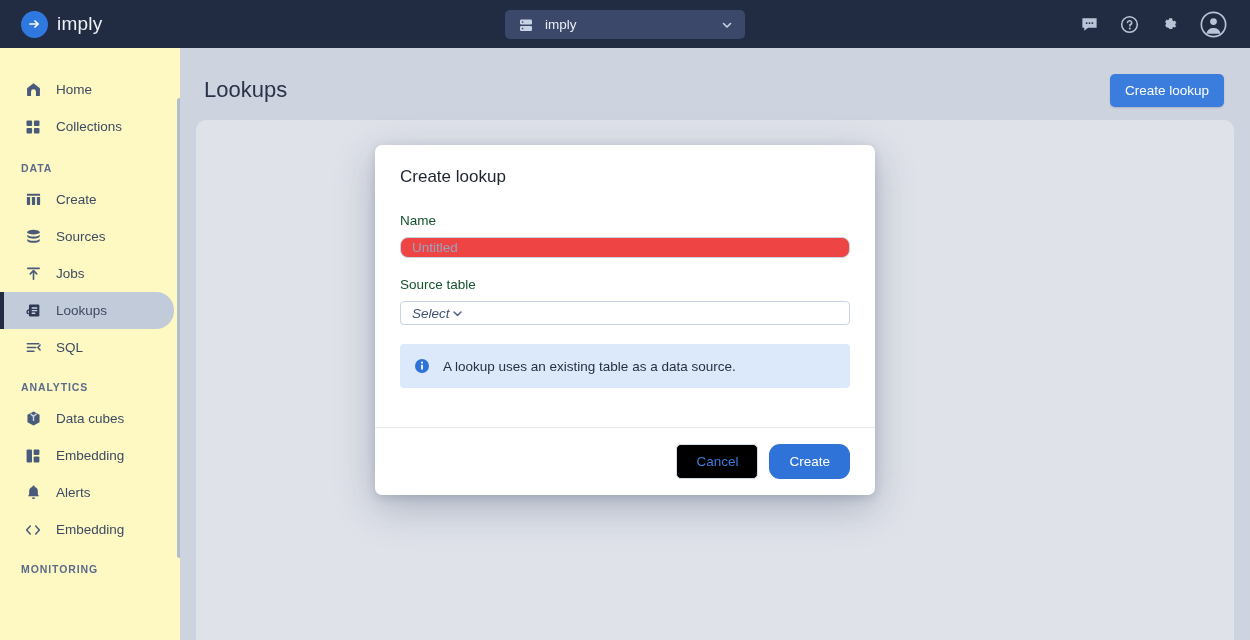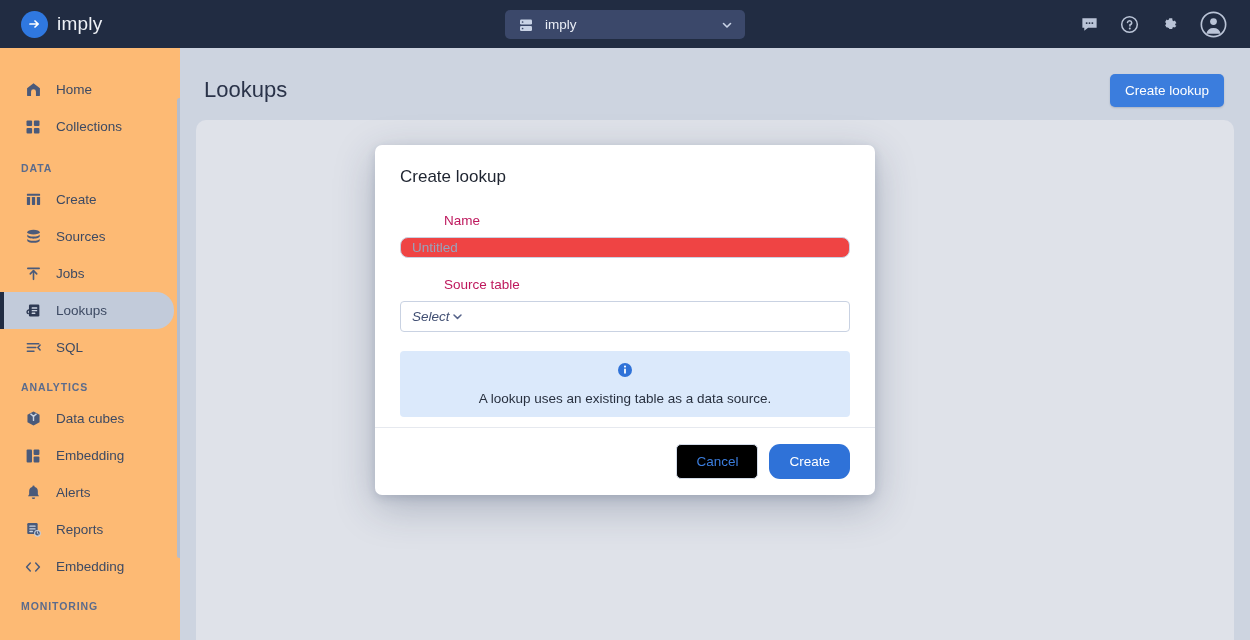--- a/index.html
+++ b/index.html
@@ -52,21 +52,21 @@
     position: absolute; right: 0; top: 0; height: 48px;
     display: flex; align-items: center; gap: 21px;
     padding-right: 23px;
   }
   .tb-icon { display: flex; cursor: pointer; opacity: .95; }
 
   
   .sidebar {
     position: absolute; left: 0; top: 48px;
     width: 180px; height: 592px;
-    background: #fdba74;
+    background: #fef9c3;
     overflow: hidden;
   }
   .sb-scroll { padding-top: 23px; }
   .sb-item {
     height: 37px; display: flex; align-items: center;
     padding-left: 24px; gap: 14px; cursor: pointer;
     position: relative;
     border-radius: 0 18px 18px 0;
     margin-right: 6px;
   }
@@ -125,46 +125,46 @@
     width: 500px; height: 350px;
     background: #ffffff; border-radius: 7px;
     box-shadow: 0 12px 40px rgba(40,55,85,.28), 0 3px 10px rgba(40,55,85,.16);
     z-index: 20;
   }
   .modal-body { padding: 22px 25px 0 25px; }
   .modal-title {
     font-size: 17px; color: #1e2430; margin-bottom: 26px;
   }
   .field-label {
-    font-size: 13.5px; color: #be185d; margin-bottom: 9px; margin-left: 44px;
+    font-size: 13.5px; color: #14532d; margin-bottom: 9px;
   }
   .text-input {
     width: 450px; height: 21px;
     border: 1px solid #c9d2e2; border-radius: 8px;
     padding: 0 11px; font-size: 13.5px;
     color: #2a3349; outline: none;
     font-family: "Liberation Sans", sans-serif;
     background: #ef4444;
   }
   .text-input::placeholder { color: #97a4bd; font-style: normal; }
   .field-block { margin-bottom: 19px; }
   .select-box {
-    width: 450px; height: 31px;
+    width: 450px; height: 24px;
     border: 1px solid #c9d2e2; border-radius: 4px;
     display: flex; align-items: center; 
     padding: 0 11px; cursor: pointer; background: #fff;
   }
   .select-value {
     font-size: 13.5px; color: #414f73; font-style: italic;
   }
   .info-banner {
     width: 450px; min-height: 44px;
     background: #dbe9fb; border-radius: 4px;
     display: flex; align-items: center; gap: 13px;
-    padding: 11px 14px; margin-top: 3px; flex-direction: column;
+    padding: 11px 14px; margin-top: 3px;
   }
   .info-ico { flex: none; display: flex; }
   .info-text { font-size: 13.5px; color: #28303f; }
 
   .modal-footer {
     position: absolute; left: 0; bottom: 0;
     width: 100%; height: 68px;
     border-top: 1px solid #e6e9ef;
     display: flex; align-items: center; justify-content: flex-end;
     gap: 11px; padding-right: 25px;
@@ -355,33 +355,20 @@
     <div class="sb-item">
       <span class="ico">
         <svg width="17" height="17" viewBox="0 0 18 18">
           <path fill="#4a5a7a" d="M9 1.6a1.25 1.25 0 0 1 1.25 1.25v.45A4.6 4.6 0 0 1 13.6 7.8v3l1.2 2.1H3.2l1.2-2.1v-3a4.6 4.6 0 0 1 3.35-4.5v-.45A1.25 1.25 0 0 1 9 1.6z"></path>
           <path fill="#4a5a7a" d="M7.2 14.2h3.6a1.8 1.8 0 0 1-3.6 0z"></path>
         </svg>
       </span>
       <span class="lbl">Alerts</span>
     </div>
 
-    <div class="sb-item">
-      <span class="ico">
-        <svg width="17" height="17" viewBox="0 0 18 18">
-          <rect x="2.4" y="2.2" width="11" height="11.6" rx="1.2" fill="#4a5a7a"></rect>
-          <rect x="4.5" y="4.8" width="6.8" height="1.4" rx=".6" fill="#ccd4e1"></rect>
-          <rect x="4.5" y="7.6" width="6.8" height="1.4" rx=".6" fill="#ccd4e1"></rect>
-          <rect x="4.5" y="10.4" width="4" height="1.4" rx=".6" fill="#ccd4e1"></rect>
-          <circle cx="13.2" cy="13" r="3" fill="#4a5a7a" stroke="#ccd4e1" stroke-width="1.1"></circle>
-          <path d="M13.2 11.4v1.7l1.1.7" stroke="#ccd4e1" stroke-width="1" fill="none" stroke-linecap="round"></path>
-        </svg>
-      </span>
-      <span class="lbl">Reports</span>
-    </div>
 
     <div class="sb-item">
       <span class="ico">
         <svg width="18" height="18" viewBox="0 0 18 18">
           <path d="M6.3 5L2.6 9l3.7 4" stroke="#4a5a7a" stroke-width="1.5" fill="none" stroke-linecap="round" stroke-linejoin="round"></path>
           <path d="M11.7 5l3.7 4-3.7 4" stroke="#4a5a7a" stroke-width="1.5" fill="none" stroke-linecap="round" stroke-linejoin="round"></path>
         </svg>
       </span>
       <span class="lbl">Embedding</span>
     </div>

